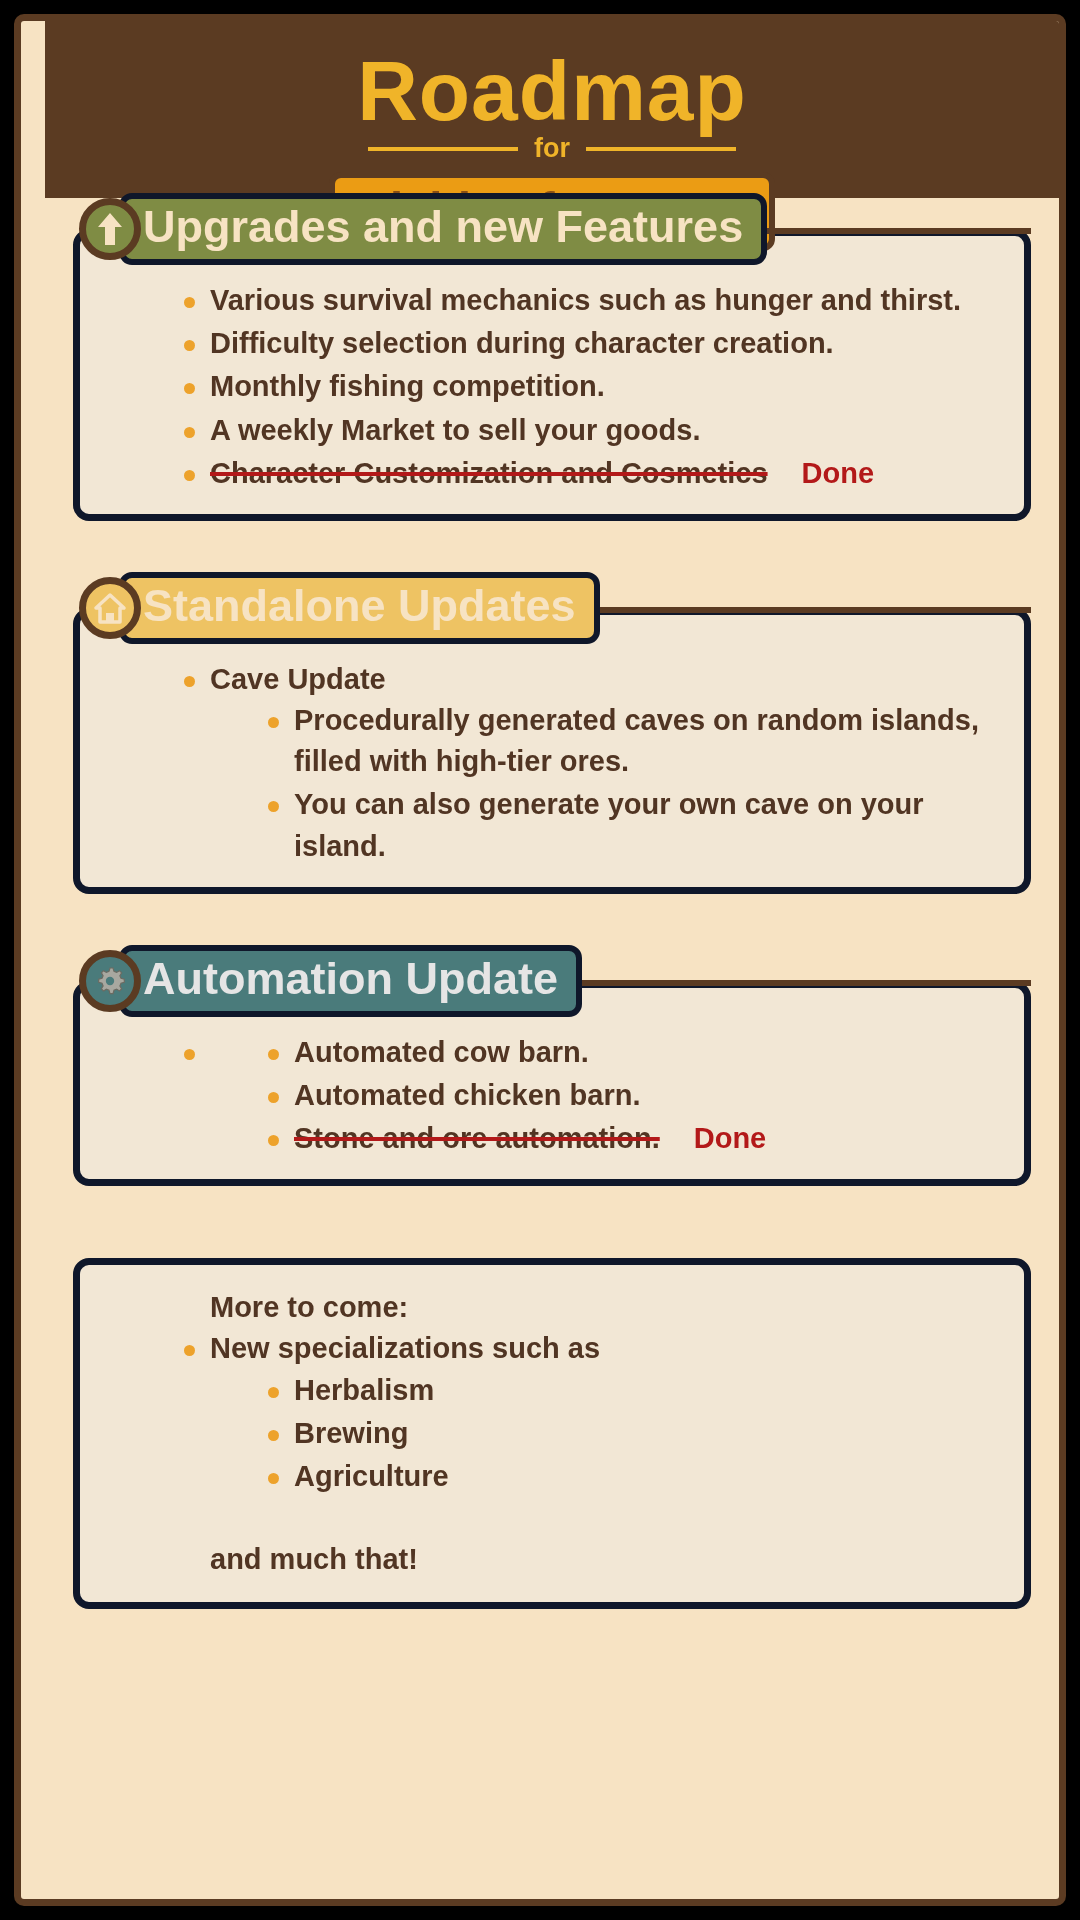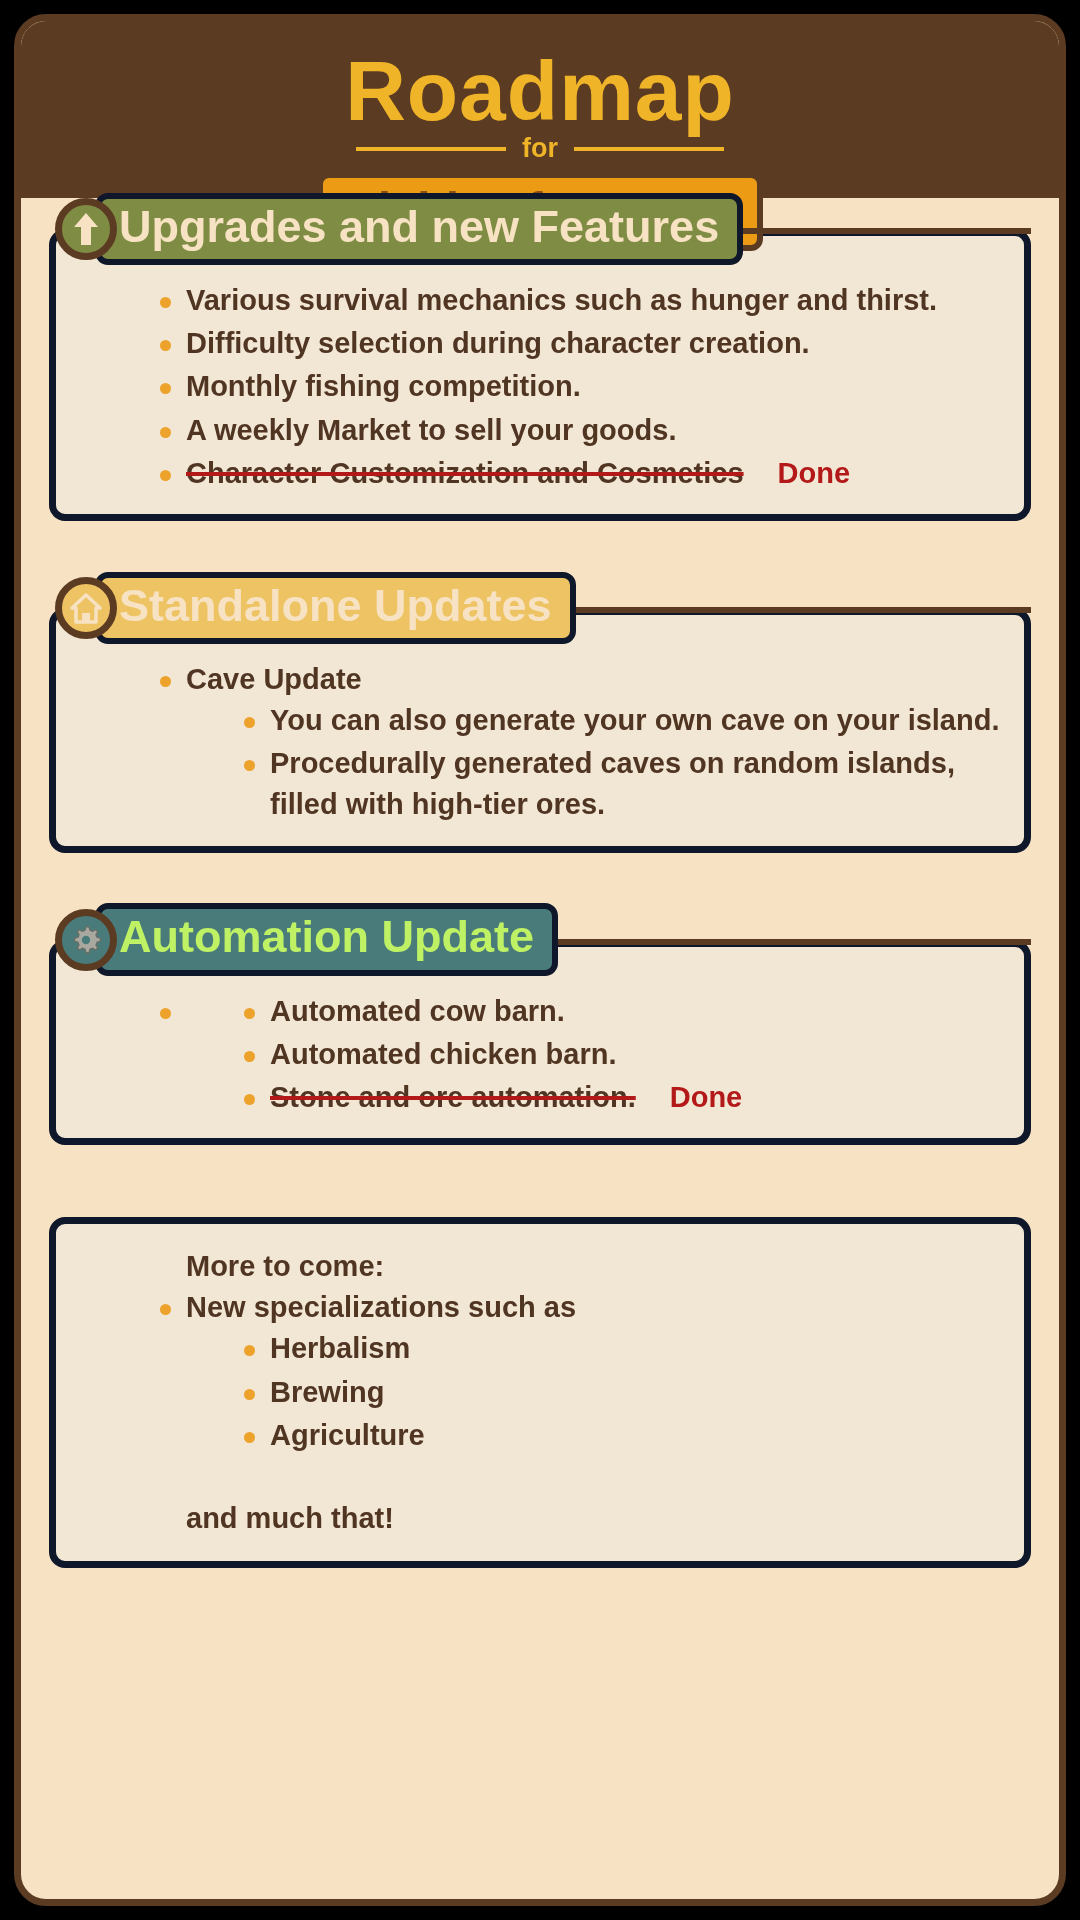--- a/index.html
+++ b/index.html
@@ -17,22 +17,23 @@
   
   #roadmap-card {
     position: absolute;
     left: 14px;
     top: 14px;
     width: 1052px;
     height: 1892px;
     box-sizing: border-box;
     background: #f7e3c3;
     border: 7px solid #5b3b22;
-    border-radius: 32px;
+    border-radius: 10px;
     overflow: hidden;
+    padding-left: 24px;
   }
 
   
   #header-band {
     background: #5b3b22;
     padding: 28px 0 34px 0;
     position: relative;
   }
   #roadmap-title {
     text-align: center;
@@ -250,37 +251,37 @@
           </svg>
         </div>
         <div class="badge-label" style="background:#eec363;color:#f7e3c3">Standalone Updates</div>
         <div class="head-rule"></div>
       </div>
       <div class="content-box">
         <ul class="lvl1">
           <li class="item">
             <span>Cave Update</span>
             <ul class="lvl2">
+              <li class="item"><span>Procedurally generated caves on random islands, filled with high-tier ores.</span></li>
               <li class="item"><span>You can also generate your own cave on your island.</span></li>
-              <li class="item"><span>Procedurally generated caves on random islands, filled with high-tier ores.</span></li>
             </ul>
           </li>
         </ul>
       </div>
     </div>
 
     <div class="section">
       <div class="section-head">
         <div class="badge-icon" style="background:#4a7b7b">
           <svg width="32" height="32" viewBox="0 0 32 32" aria-hidden="true">
             <path d="M16 3 l3 0 1 3.3 2.6 1.1 2.9-1.7 2.1 2.1-1.7 2.9 1.1 2.6 3.3 1 0 3-3.3 1-1.1 2.6 1.7 2.9-2.1 2.1-2.9-1.7-2.6 1.1-1 3.3-3 0-1-3.3-2.6-1.1-2.9 1.7-2.1-2.1 1.7-2.9-1.1-2.6-3.3-1 0-3 3.3-1 1.1-2.6-1.7-2.9 2.1-2.1 2.9 1.7 2.6-1.1z" fill="#a8a8a0" stroke="#6b6b62" stroke-width="1.2"></path>
             <circle cx="16" cy="16" r="4.2" fill="#4a7b7b"></circle>
           </svg>
         </div>
-        <div class="badge-label" style="background:#4a7b7b;color:#bef264">Automation Update</div>
+        <div class="badge-label" style="background:#4a7b7b;color:#e5e5e5">Automation Update</div>
         <div class="head-rule"></div>
       </div>
       <div class="content-box">
         <ul class="lvl1">
           <li class="item">
             <ul class="lvl2">
               <li class="item"><span>Automated cow barn.</span></li>
               <li class="item"><span>Automated chicken barn.</span></li>
               <li class="item">
                 <span class="strike">Stone and ore automation.</span><span class="done-tag">Done</span>

